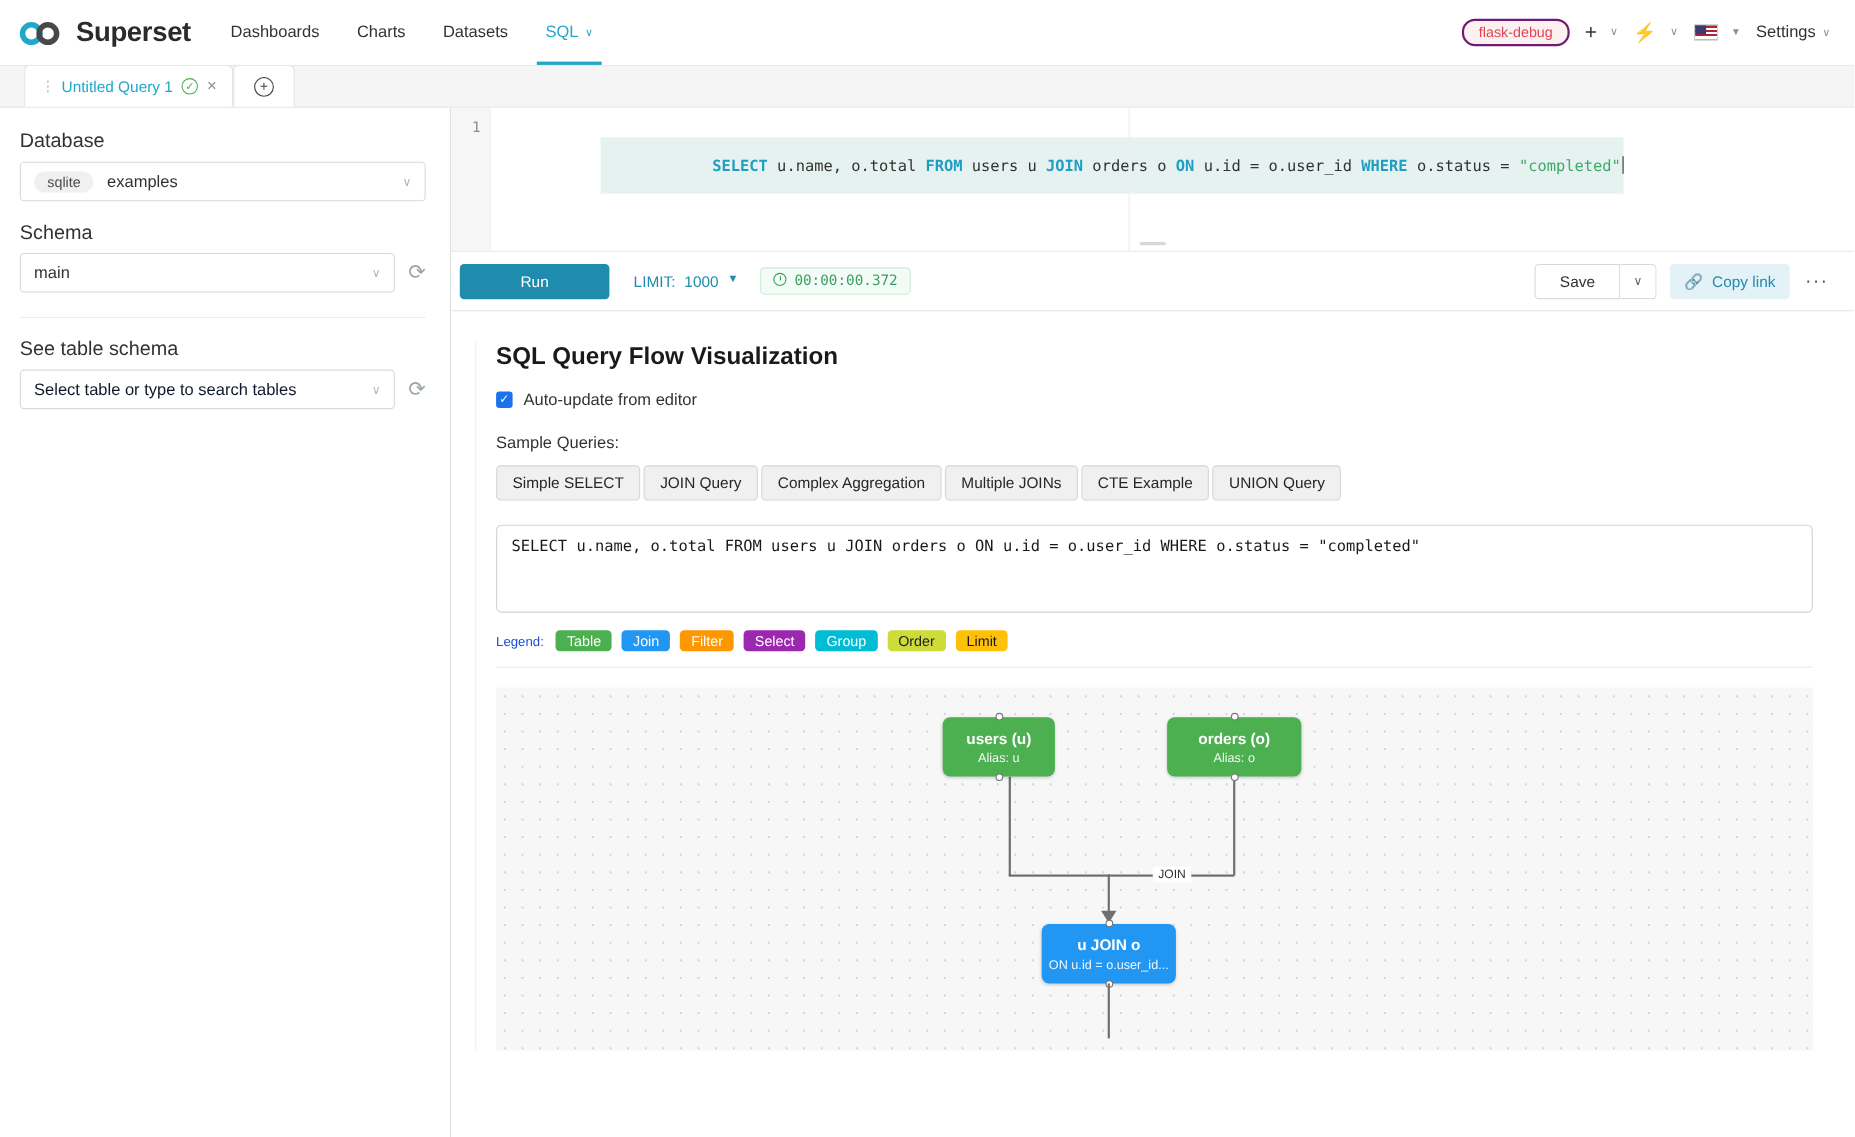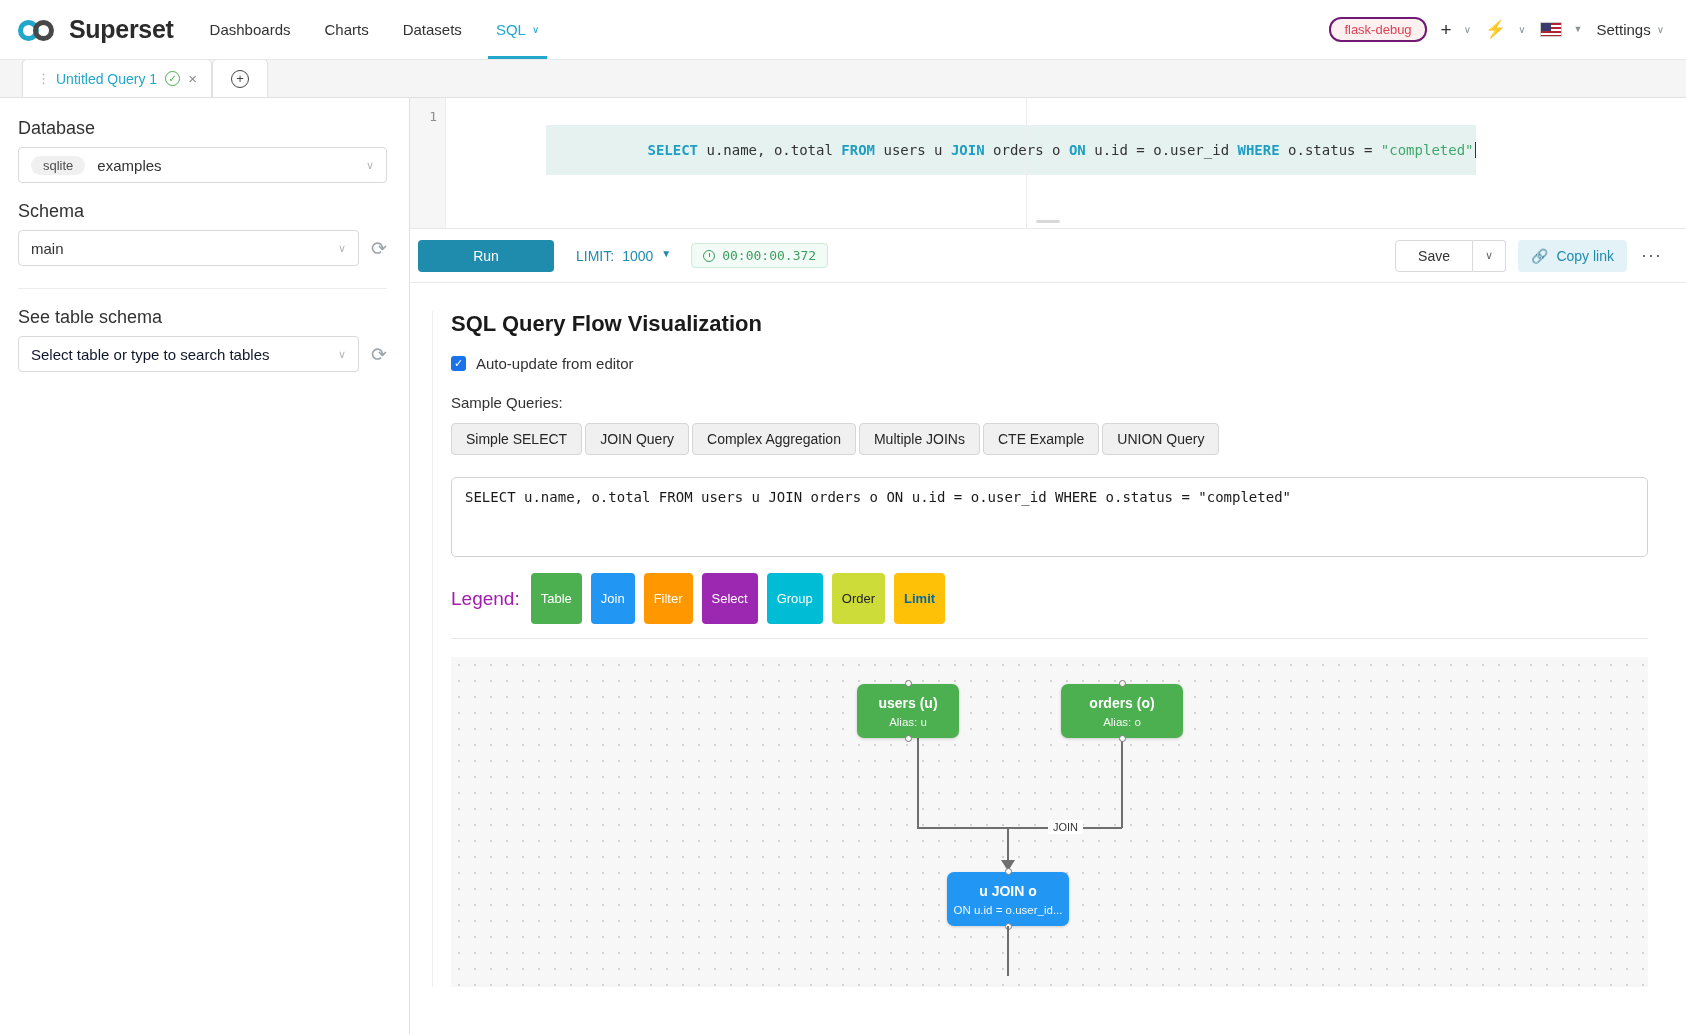--- a/index.html
+++ b/index.html
@@ -146,21 +146,21 @@
   .run-btn {
     width: 136px; height: 32px; background: #1f8bad; color: #fff; border: none;
     border-radius: 4px; font-size: 14px; cursor: pointer;
     font-family: "Liberation Sans", sans-serif;
   }
   .limit-ctl { margin-left: 22px; color: #1f8bad; font-size: 14px; cursor: pointer; display:flex; align-items:flex-start; gap:8px; }
   .limit-ctl .tri { font-size: 10px; }
   .timer {
     margin-left: 20px; border: 1px solid #cdebd8; background: #f2fbf5; color: #3c9d62;
     border-radius: 4px; padding: 4px 11px; font-size: 13px;
-    font-family: "DejaVu Sans Mono", monospace; display: flex; align-items: center; gap: 7px;
+    font-family: "DejaVu Sans Mono", monospace; display: flex; align-items: flex-start; gap: 7px;
   }
   .clock {
     width: 12px; height: 12px; border: 1.4px solid #3c9d62; border-radius: 50%;
     position: relative; flex-shrink: 0;
   }
   .clock::after { content:""; position:absolute; left:4.5px; top:2px; width:1.2px; height:4px; background:#3c9d62; }
   .tb-right { margin-left: auto; display: flex; align-items: center; gap: 12px; }
   .save-group { display: flex; }
   .save-btn {
     height: 32px; padding: 0 22px; border: 1px solid #d9d9d9; background: #fff;
@@ -212,23 +212,23 @@
   }
   .sql-area {
     width: 100%; height: 80px; border: 1px solid #d2d2d2; border-radius: 5px;
     padding: 11px 13px; font-family: "DejaVu Sans Mono", monospace; font-size: 14px;
     color: #1a1a1a; resize: none; outline: none; display: block;
   }
   .legend-row {
     display: flex; align-items: center; gap: 9px;
     padding: 16px 0 14px; border-bottom: 1px solid #e8e8e8;
   }
-  .legend-label { font-size: 19px; color: #a21caf; margin-right: 2px; }
+  .legend-label { font-size: 12px; color: #1d4ed8; margin-right: 2px; }
   .badge {
-    padding: 18px 10px; border-radius: 4px; font-size: 13px; color: #fff;
+    padding: 2px 10px; border-radius: 4px; font-size: 13px; color: #fff;
   }
 
   
   .canvas {
     margin-top: 18px; height: 330px; background: #f7f7f7;
     background-image: radial-gradient(#d2d2d2 1px, transparent 1px);
     background-size: 16px 16px;
     position: relative; overflow: hidden;
   }
   .node {
@@ -416,21 +416,21 @@
         <textarea class="sql-area" style="">SELECT u.name, o.total FROM users u JOIN orders o ON u.id = o.user_id WHERE o.status = "completed"</textarea>
 
         <div class="legend-row">
           <span class="legend-label">Legend:</span>
           <span class="badge" style="background: rgb(76, 175, 80);">Table</span>
           <span class="badge" style="background: rgb(33, 150, 243);">Join</span>
           <span class="badge" style="background: rgb(255, 152, 0);">Filter</span>
           <span class="badge" style="background: rgb(156, 39, 176);">Select</span>
           <span class="badge" style="background: rgb(0, 188, 212);">Group</span>
           <span class="badge" style="background: rgb(205, 220, 57); color: rgb(34, 34, 34);">Order</span>
-          <span class="badge" style="background: rgb(255, 193, 7); color: #0369a1; font-weight: bold;">Limit</span>
+          <span class="badge" style="background: rgb(255, 193, 7); color: #0f172a;">Limit</span>
         </div>
 
         <div class="canvas">
 
           <div class="edge" style="left:466px;top:81px;width:1.5px;height:90px;"></div>
           <div class="edge" style="left:466px;top:170px;width:92px;height:1.5px;"></div>
           <div class="edge" style="left:670px;top:81px;width:1.5px;height:90px;"></div>
           <div class="edge" style="left:557px;top:170px;width:114px;height:1.5px;"></div>
           <div class="edge" style="left:556px;top:170px;width:1.5px;height:38px;"></div>
           <div class="arrow" style="left:550px;top:203px;"></div>

